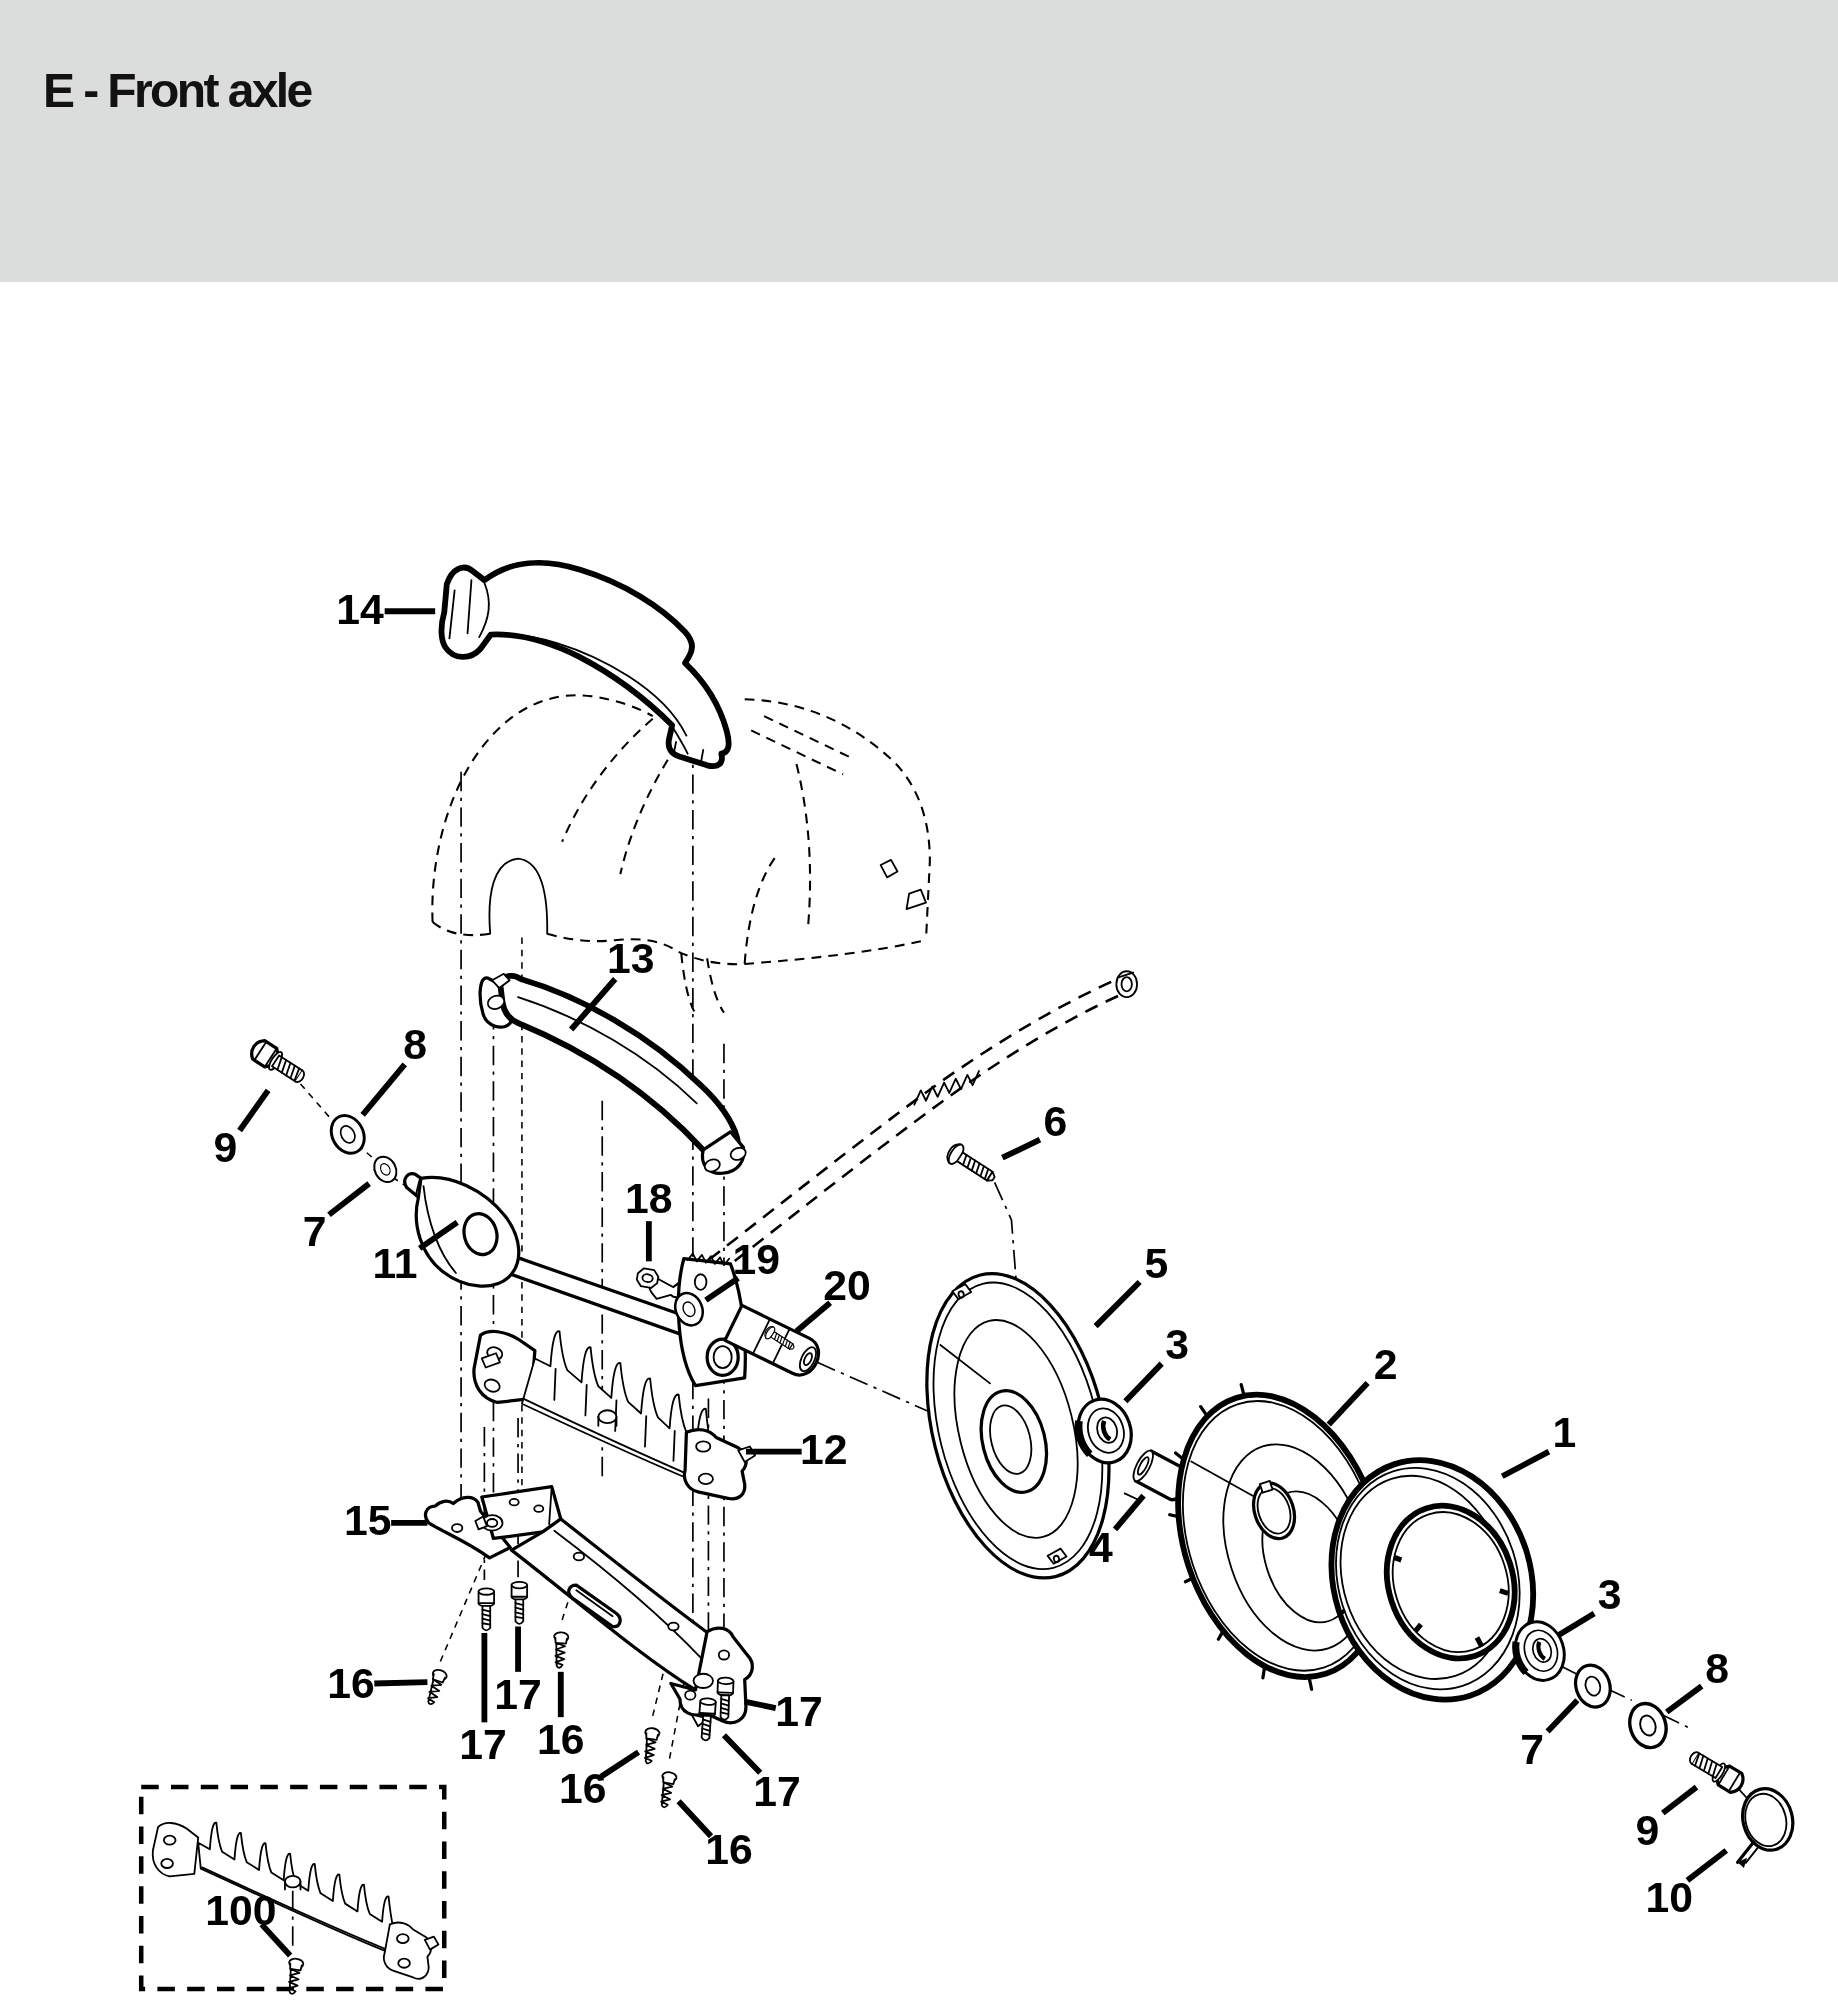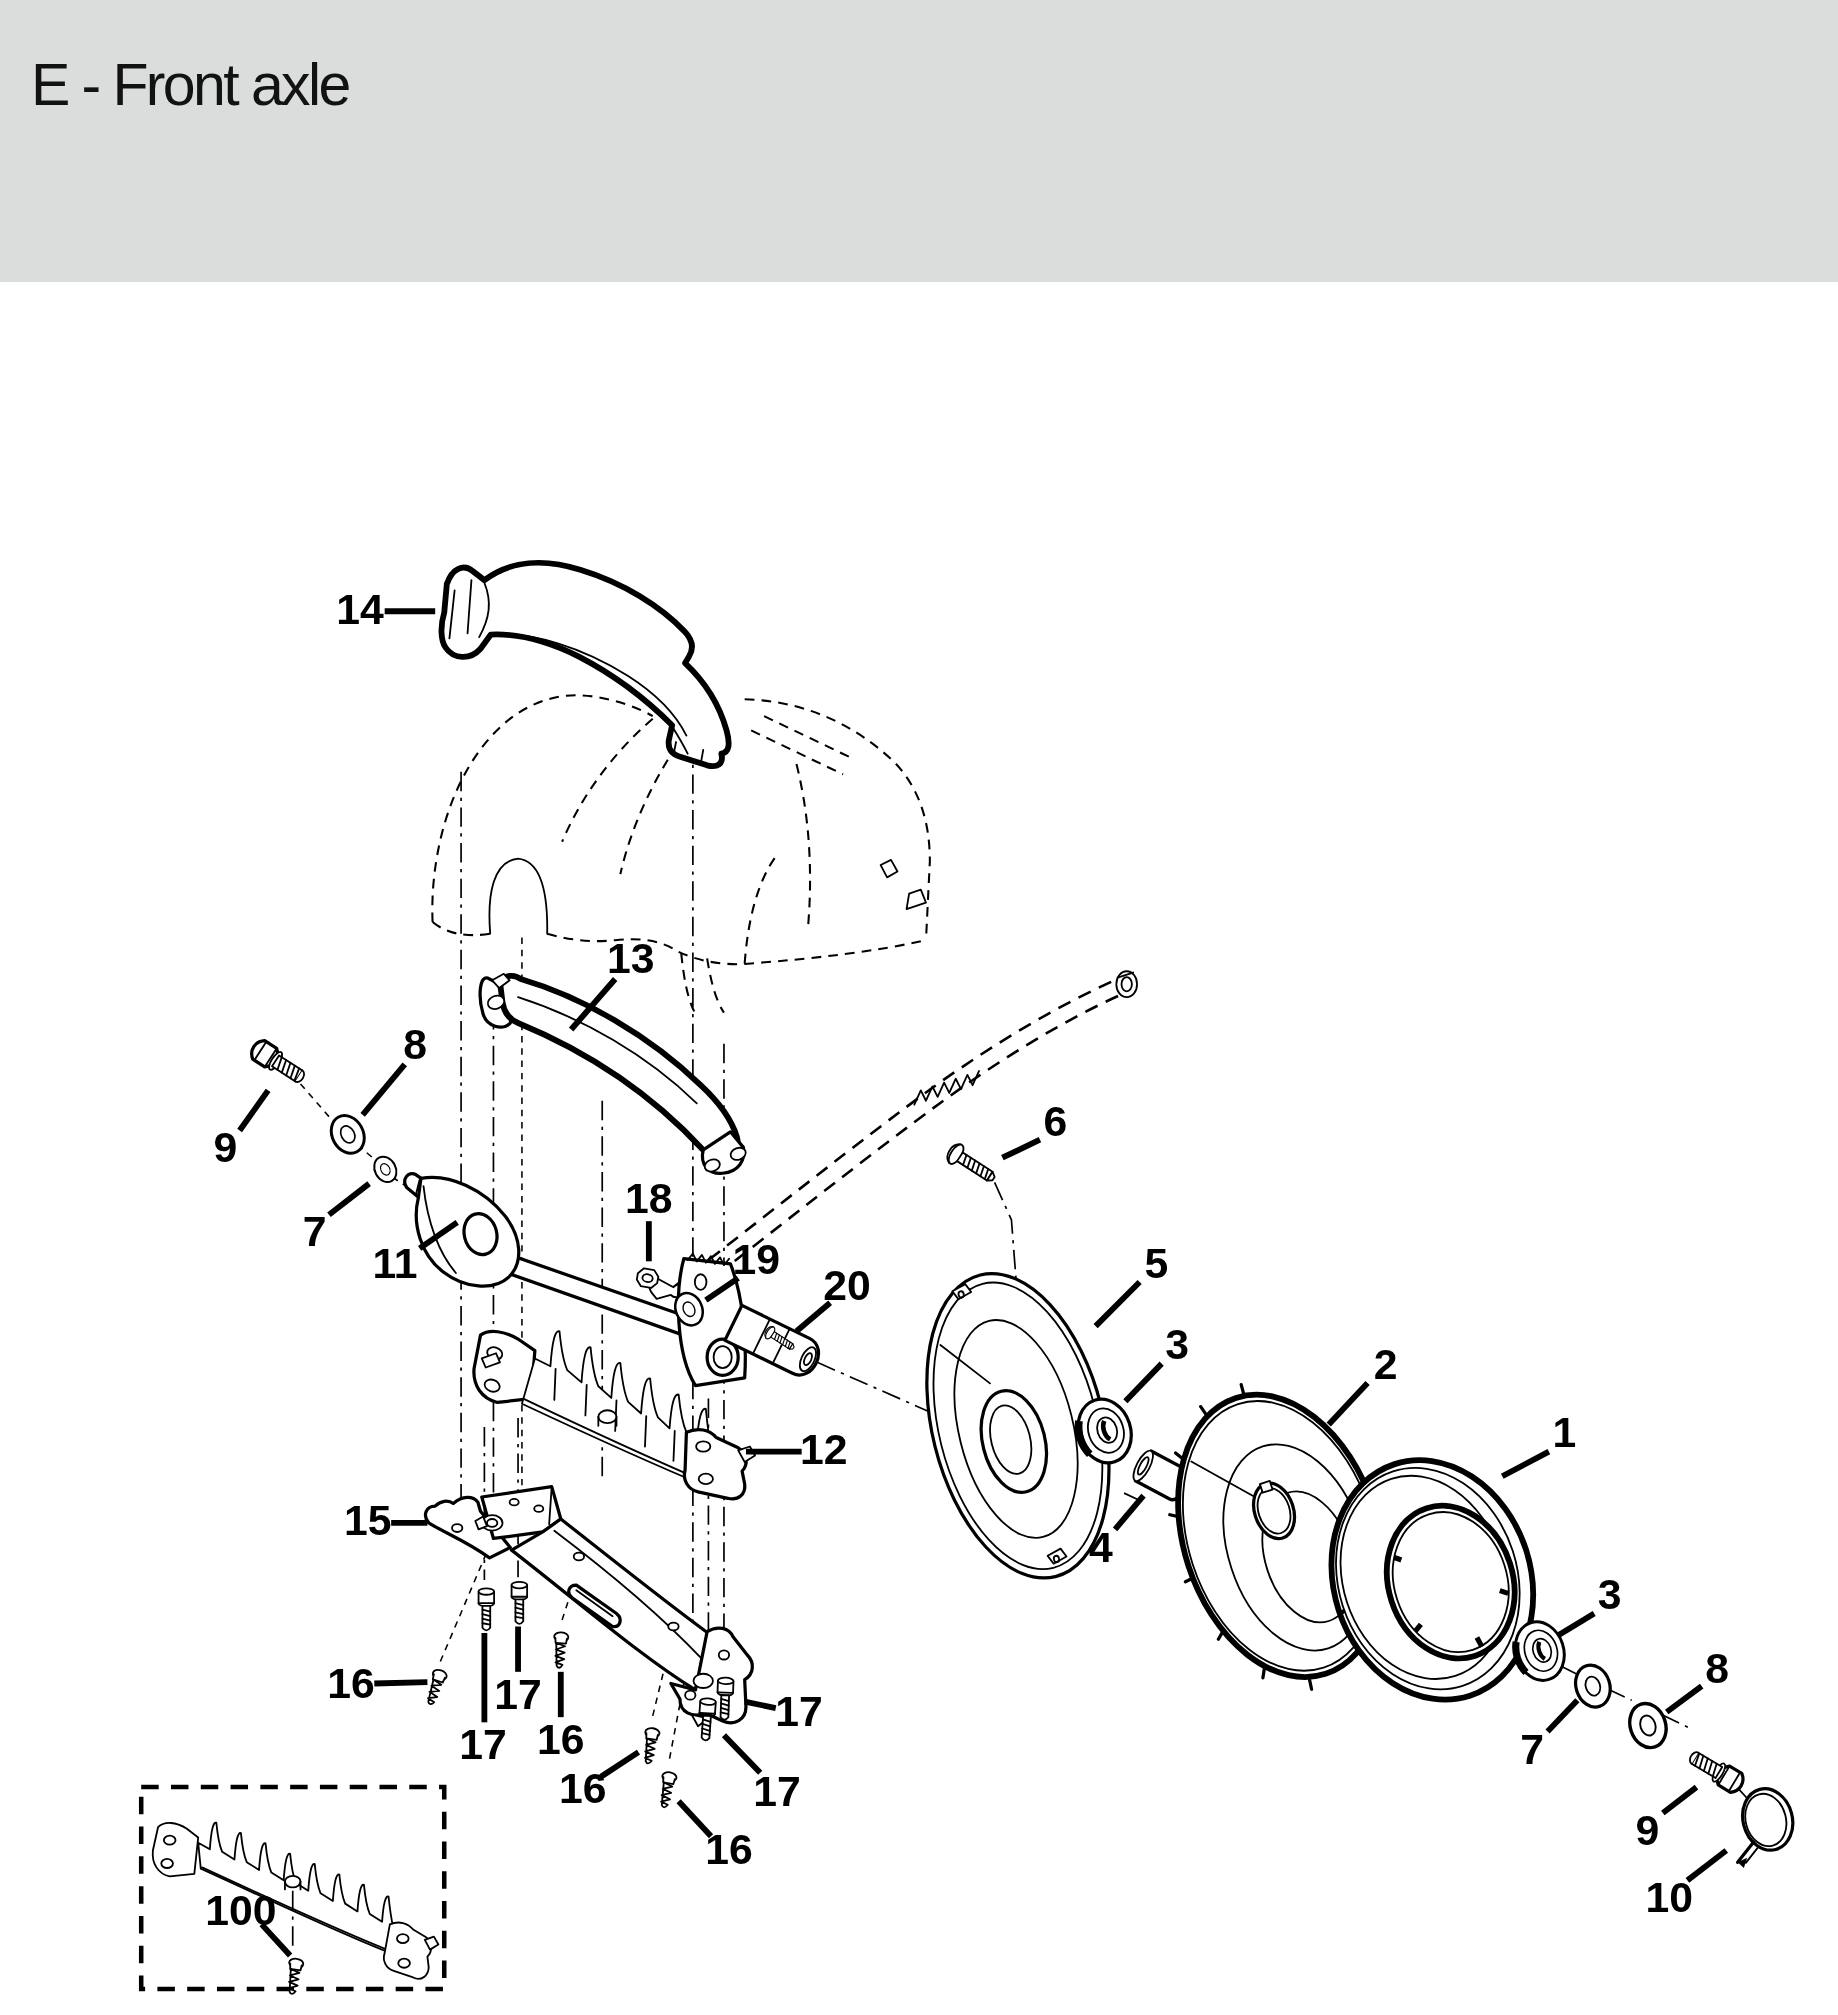--- a/index.html
+++ b/index.html
@@ -1,22 +1,22 @@
 <!DOCTYPE html>
 <html style="font-size:10.4px"><head>
 <meta charset="utf-8">
 <style>
   html,body{margin:0;padding:0;background:#ffffff;}
   body{width:1839px;height:2015px;font-family:"Liberation Sans",sans-serif;position:relative;}
   .page{position:absolute;inset:0;background:#ffffff;}
   .header{position:absolute;left:0;top:0;width:1839px;height:282px;}
   .header h1{
-    margin:0;position:absolute;left:31px;top:51px;
+    margin:12px;position:absolute;left:31px;top:51px;
     font-family:"Liberation Sans",sans-serif;
-    font-size:59px;font-weight:normal;letter-spacing:-2.6px;color:#121212;
+    font-size:48px;font-weight:bold;letter-spacing:-2.6px;color:#121212;
   }
   svg{display:block;}
   
   .solid-thick{fill:none;stroke:#000;stroke-width:9;stroke-linejoin:round;stroke-linecap:round;}
   .solid-mid{fill:none;stroke:#000;stroke-width:5;stroke-linejoin:round;stroke-linecap:round;}
   .solid-thin{fill:none;stroke:#000;stroke-width:2.8;stroke-linejoin:round;stroke-linecap:round;}
   .wfill{fill:#ffffff;}
   .dash{fill:none;stroke:#000;stroke-width:3.2;stroke-dasharray:15 11;stroke-linecap:butt;}
   .dashdot{fill:none;stroke:#000;stroke-width:2.6;stroke-dasharray:30 10 5 10;}
   .feeder{fill:none;stroke:#000;stroke-width:2.4;stroke-dasharray:10 9;}

